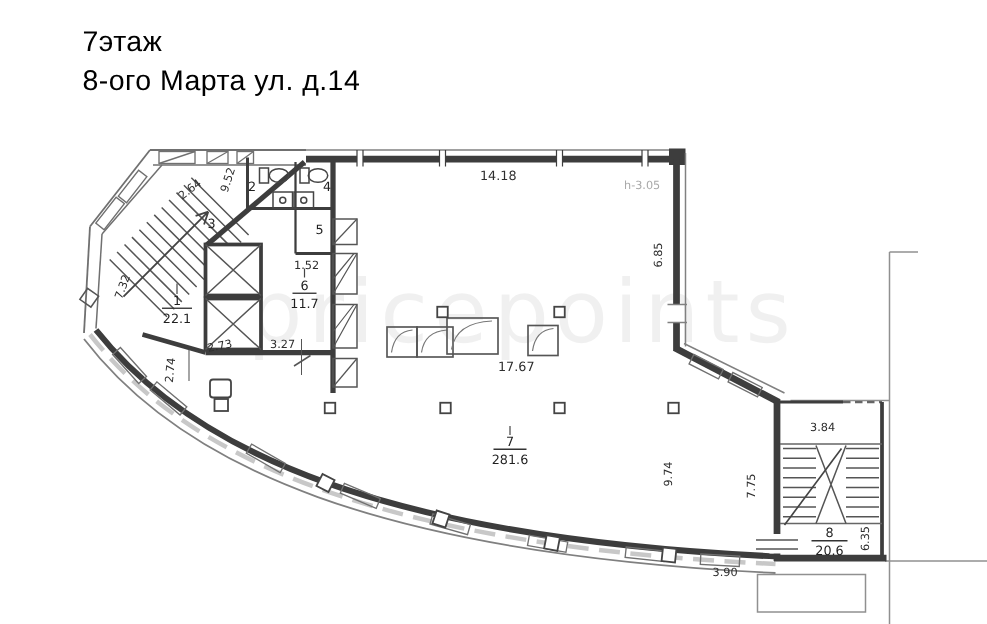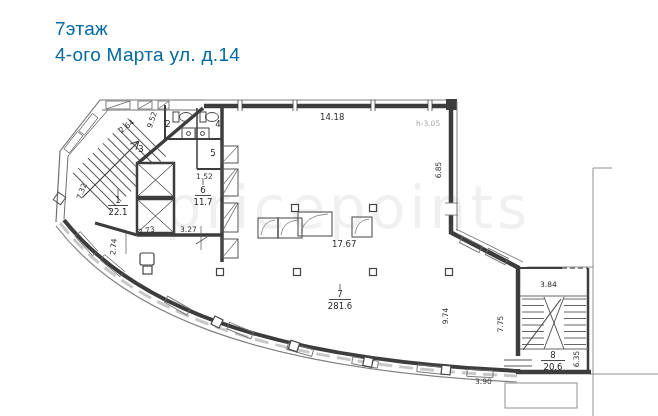--- a/index.html
+++ b/index.html
@@ -1,34 +1,34 @@
 <!DOCTYPE html>
 <html><head>
 <meta charset="utf-8">
 <style>
   html,body{margin:0;padding:0;background:#e8e8e8;}
   .canvas{position:relative;width:658px;height:416px;background:#ffffff;overflow:hidden;
           font-family:"Liberation Sans","DejaVu Sans",sans-serif;}
-  .title-block{position:absolute;left:55px;top:16px;color:#0369a1;font-size:19px;line-height:1.35;
+  .title-block{position:absolute;left:55px;top:16px;color:#000000;font-size:19px;line-height:1.35;
                letter-spacing:.3px;}
   svg{position:absolute;left:0;top:0;}
   .dim{font-family:"DejaVu Sans",sans-serif;font-size:7.5px;fill:#2e2e2e;}
   .dimbig{font-family:"DejaVu Sans",sans-serif;font-size:8.5px;fill:#2e2e2e;}
   .gray{fill:#a9a9a9;}
   .rnum{font-family:"DejaVu Sans",sans-serif;font-size:8.5px;fill:#1f1f1f;}
   .wm{font-family:"DejaVu Sans",sans-serif;font-size:58px;fill:#000;opacity:.055;letter-spacing:4px;}
 </style>
 </head>
 <body>
 
 <div class="canvas">
 
   <div class="title-block">
     <div>7этаж</div>
-    <div>4-ого Марта ул. д.14</div>
+    <div>8-ого Марта ул. д.14</div>
   </div>
 
   <svg width="658" height="416" viewBox="0 0 658 416">
 
     <text class="wm" x="348" y="228" text-anchor="middle">pricepoints</text>
 
     <g stroke="#909090" stroke-width="1" fill="none">
       <path d="M593,168 V416"></path>
       <path d="M593,168 H612"></path>
       <path d="M527,267 H593"></path>

